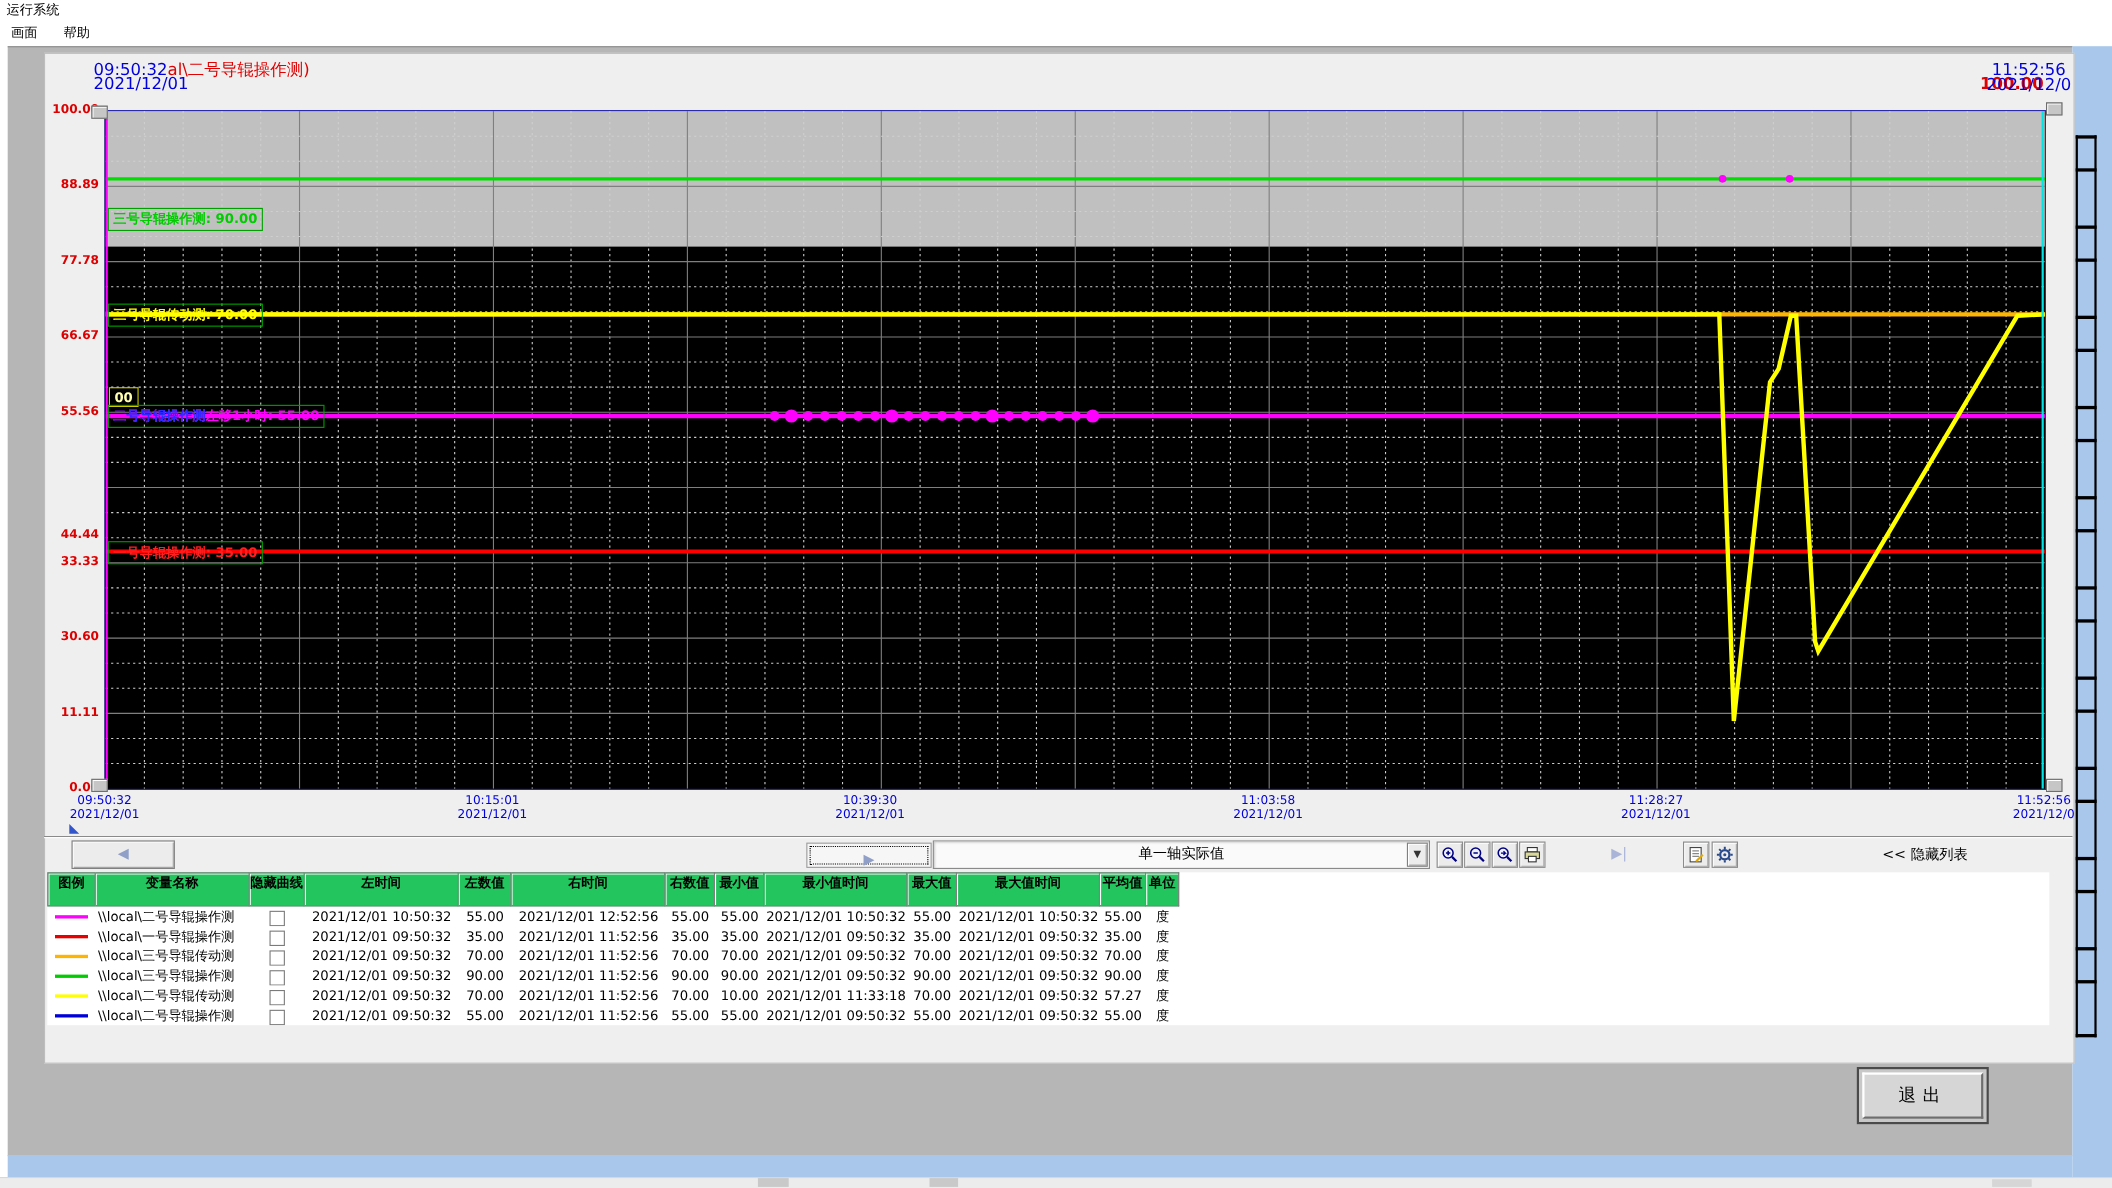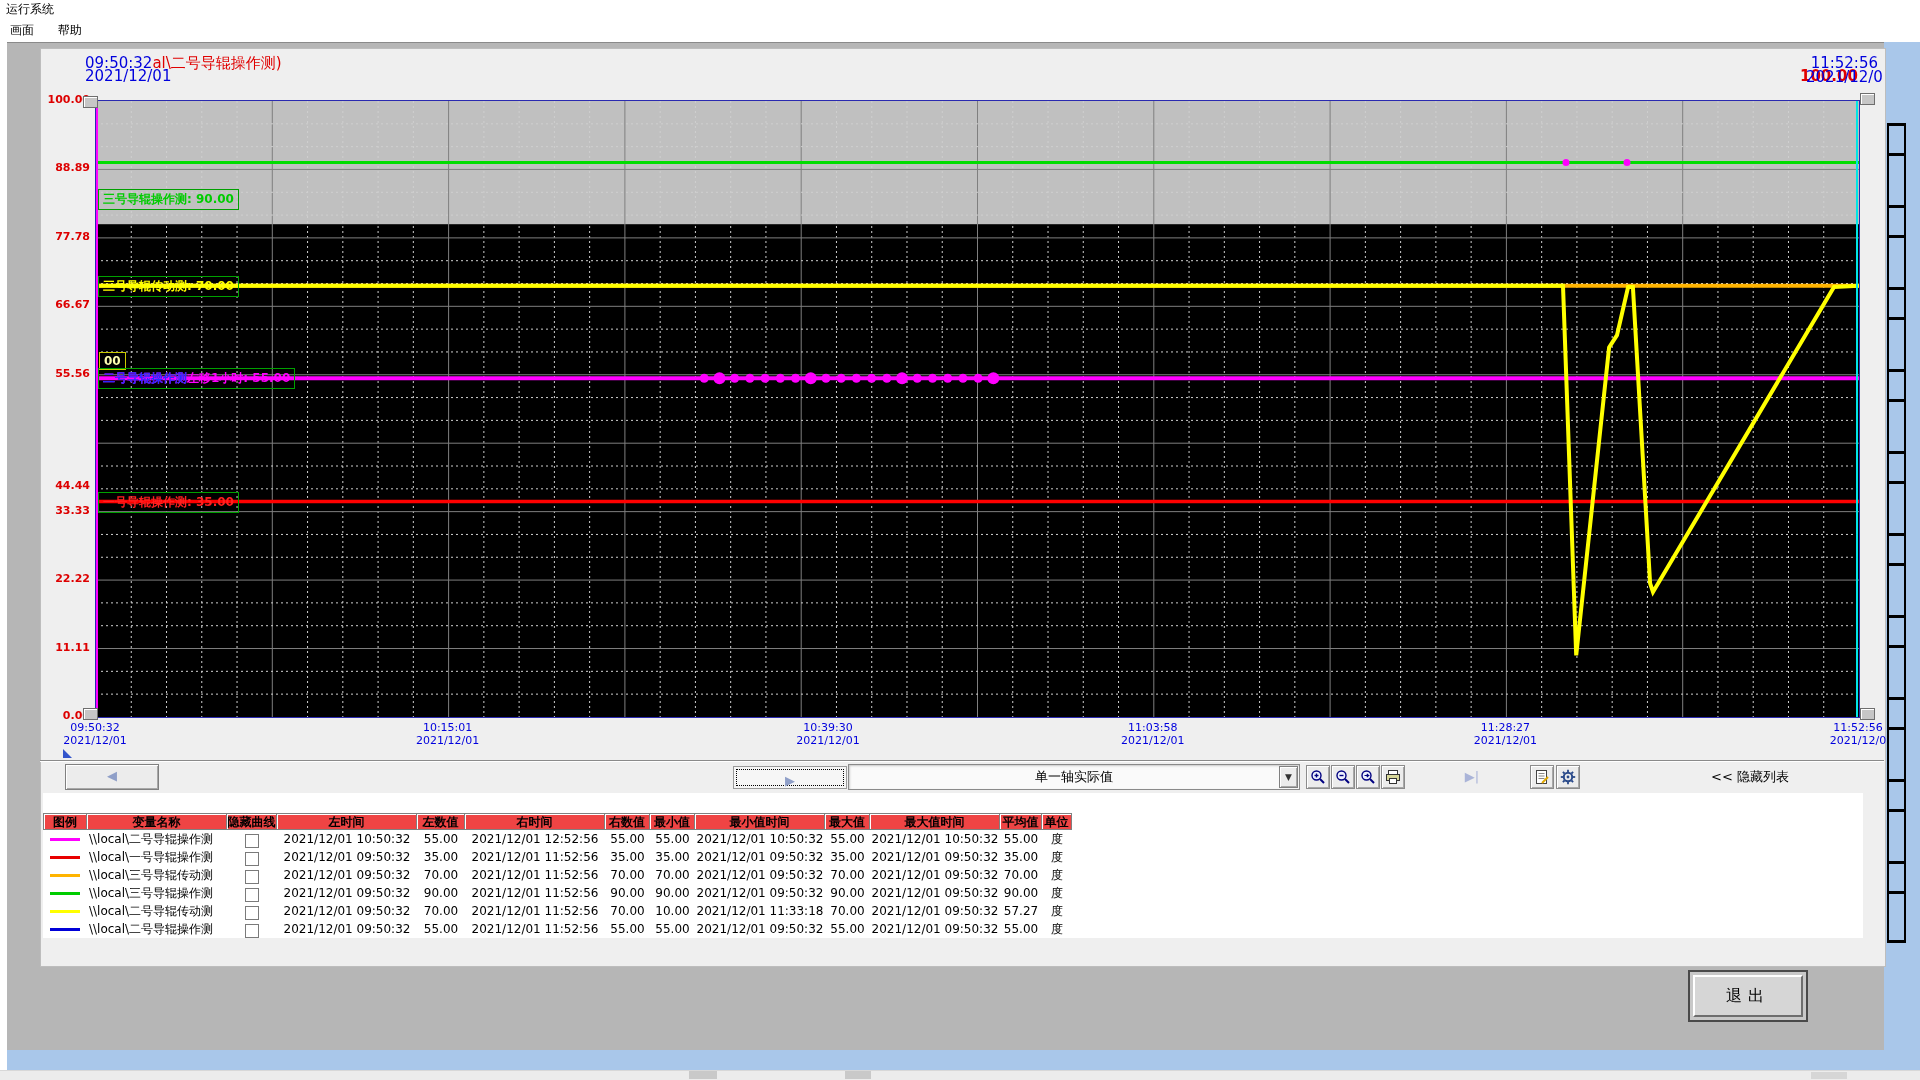--- a/index.html
+++ b/index.html
@@ -28,21 +28,21 @@
   .handle{position:absolute;width:13px;height:10px;background:#c6c6c6;border:1px solid #6e6e6e;box-shadow:inset 1px 1px 0 #fff;}
   
   .btn3d{background:#ececec;border:1px solid #808080;box-shadow:inset 1px 1px 0 #fff, inset -1px -1px 0 #a8a8a8;text-align:center;}
   .sunken{background:#fafafa;border:1px solid #8a8a8a;box-shadow:inset 1px 1px 2px #c9c9c9;}
   .tb-txt{font-size:13px;color:#000;text-align:center;}
   .arrow{color:#8f9fc8;font-size:13px;line-height:22px;}
   .icon-btn{width:22px;height:22px;background:#ececec;border:1px solid #8c8c8c;box-shadow:inset 1px 1px 0 #fff, inset -1px -1px 0 #a8a8a8;display:flex;align-items:center;justify-content:center;}
   #sep-line{left:40px;top:760px;width:1844px;height:0;border-top:1px solid #8a8a8a;border-bottom:1px solid #ffffff;}
   
   #tbl{left:43px;top:793px;width:1820px;background:#ffffff;font-size:12px;}
-  .th-cell{display:inline-block;box-sizing:border-box;height:17px;line-height:16px;background:#ef4444;border-right:1px solid #808080;border-bottom:1px solid #808080;border-top:1px solid #808080;box-shadow:inset 1px 1px 0 #fff;text-align:center;font-weight:600;overflow:hidden;white-space:nowrap;vertical-align:top;margin-top:20px;}
+  .th-cell{display:inline-block;box-sizing:border-box;height:31px;line-height:16px;background:#22c55e;border-right:1px solid #808080;border-bottom:1px solid #808080;border-top:1px solid #808080;box-shadow:inset 1px 1px 0 #fff;text-align:center;font-weight:600;overflow:hidden;white-space:nowrap;vertical-align:top;}
   .td-cell{display:inline-block;box-sizing:border-box;height:18px;line-height:18px;text-align:center;overflow:hidden;white-space:nowrap;vertical-align:top;}
   .td-name{text-align:left;padding-left:2px;}
   .swatch{display:inline-block;width:30px;height:3px;vertical-align:middle;}
   .cb{display:inline-block;width:12px;height:12px;background:#fff;border:1px solid #7a7a7a;vertical-align:middle;margin-top:2px;}
   
   #exit-outer{left:1688px;top:970px;width:120px;height:52px;border:2px solid #4a4a4a;background:#c8c8c8;padding:3px;box-sizing:border-box;}
   #exit-btn{width:100%;height:100%;background:#d6d6d6;border:2px solid;border-color:#ffffff #6e6e6e #6e6e6e #ffffff;box-sizing:border-box;display:flex;align-items:center;justify-content:center;font-size:16px;letter-spacing:6px;color:#000;}
   .tick{position:absolute;background:#000;}
   .mini{position:absolute;background:#c9c9c9;}
 </style>
@@ -76,21 +76,21 @@
   <div class="abs hdr blue" style="left:1806px;top:71px;">2021/12/0</div>
 
   <div id="y-axis">
       <div class="ylab" style="top: 93px;">100.00</div>
       <div class="ylab" style="top: 161.44px;">88.89</div>
       <div class="ylab" style="top: 229.88px;">77.78</div>
       <div class="ylab" style="top: 298.32px;">66.67</div>
       <div class="ylab" style="top: 366.76px;">55.56</div>
       <div class="ylab" style="top: 435.2px; margin-top: 44px;">44.44</div>
       <div class="ylab" style="top: 503.64px;">33.33</div>
-      <div class="ylab" style="top: 572.08px;">22.22</div>
+      <div class="ylab" style="top: 572.08px;">30.60</div>
       <div class="ylab" style="top: 640.52px;">11.11</div>
       <div class="ylab" style="top: 708.96px;">0.00</div>
     </div>
 
   <div class="abs" id="plot">
     <svg id="plot-svg" width="1763" height="616" viewBox="0 0 1763 616">
         <rect x="0" y="0" width="1763" height="616" fill="#000"></rect>
         <rect x="0" y="0" width="1763" height="123.2" fill="#c0c0c0"></rect>
         <line x1="35.26" y1="0" x2="35.26" y2="616" stroke="#cfcfcf" stroke-width="1" stroke-dasharray="2,3"></line>
         <line x1="70.52" y1="0" x2="70.52" y2="616" stroke="#cfcfcf" stroke-width="1" stroke-dasharray="2,3"></line>
@@ -215,21 +215,21 @@
 
   <div id="x-axis">
       <div class="xlab" style="left: 47px; top: 721px;">
         <div>09:50:32</div>
         <div>2021/12/01</div>
       </div>
       <div class="xlab" style="left: 399.6px; top: 721px;">
         <div>10:15:01</div>
         <div>2021/12/01</div>
       </div>
-      <div class="xlab" style="left: 780px; top: 721px; text-align: center;">
+      <div class="xlab" style="left: 743px; top: 721px; text-align: center;">
         <div>10:39:30</div>
         <div>2021/12/01</div>
       </div>
       <div class="xlab" style="left: 1104.8px; top: 721px;">
         <div>11:03:58</div>
         <div>2021/12/01</div>
       </div>
       <div class="xlab" style="left: 1457.4px; top: 721px;">
         <div>11:28:27</div>
         <div>2021/12/01</div>

